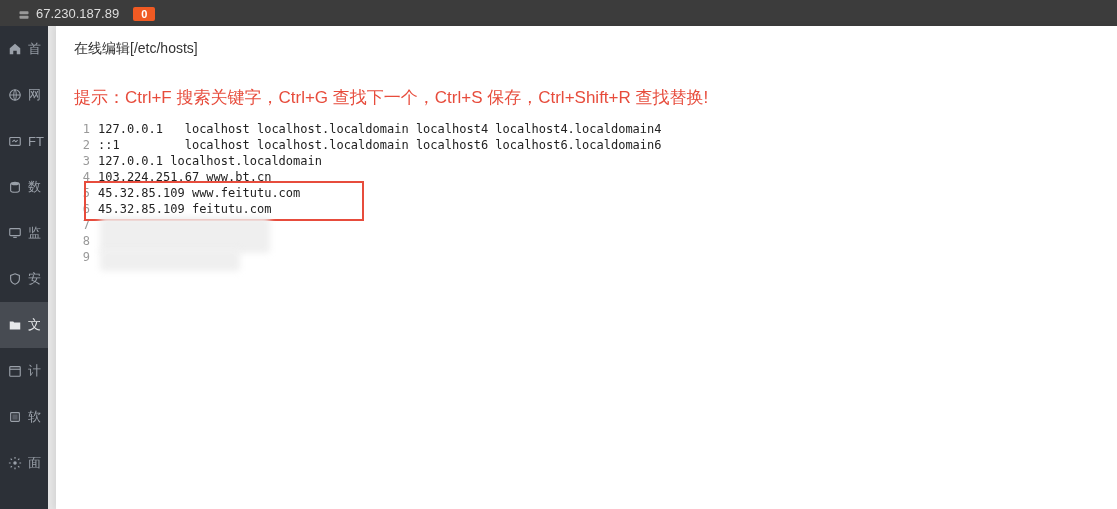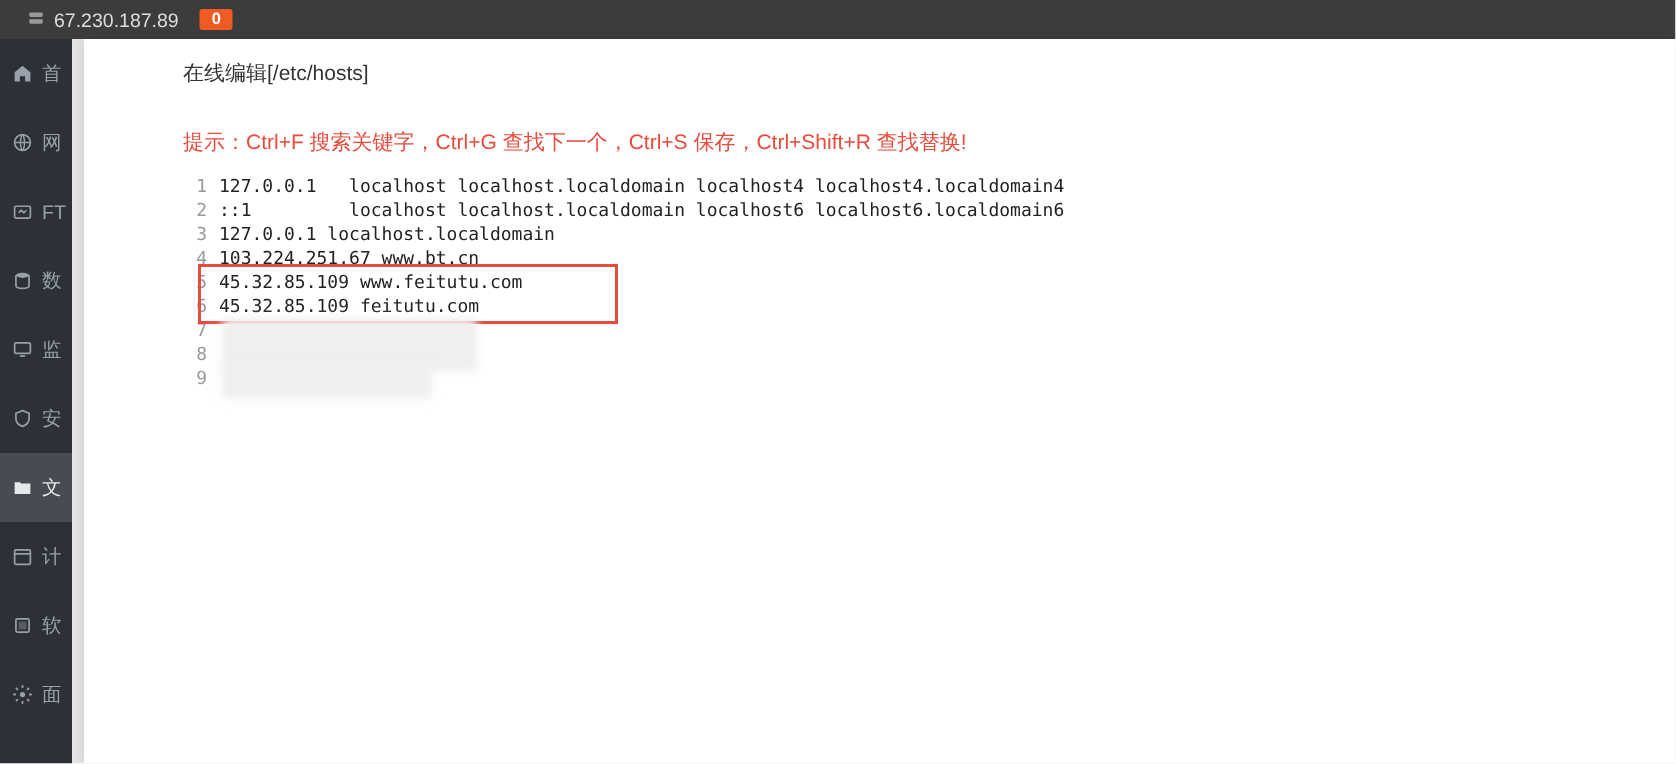--- a/index.html
+++ b/index.html
@@ -15,21 +15,21 @@
       height: 26px;
       background: #3c3c3c;
       display: flex;
       align-items: center;
       color: #ddd;
       font-size: 13px;
     }
     .topbar-ip {
       padding-left: 18px;
       display: flex;
-      align-items: flex-start;
+      align-items: flex-end;
       gap: 6px;
     }
     .topbar-ip svg { width: 12px; height: 12px; fill: #999; }
     .badge {
       background: #f05a23;
       color: #fff;
       padding: 1px 8px;
       border-radius: 2px;
       font-size: 11px;
       margin-left: 8px;
@@ -64,31 +64,30 @@
       position: relative;
     }
     .modal {
       position: absolute;
       top: 0;
       left: 8px;
       right: 0;
       bottom: 0;
       background: #fff;
       box-shadow: -2px 0 6px rgba(0,0,0,0.08);
-      padding-left: 48px;
     }
     .modal-title {
       padding: 14px 18px 10px 18px;
       font-size: 14px;
       color: #333;
     }
     .hint {
       padding: 18px 18px 12px 18px;
       color: #e74c3c;
-      font-size: 14px;
+      font-size: 17px;
     }
     .editor {
       margin: 0 18px;
       border: none;
       font-family: "SimSun", "NSimSun", monospace;
       font-size: 12px;
       line-height: 16px;
       color: #222;
       position: relative;
     }

